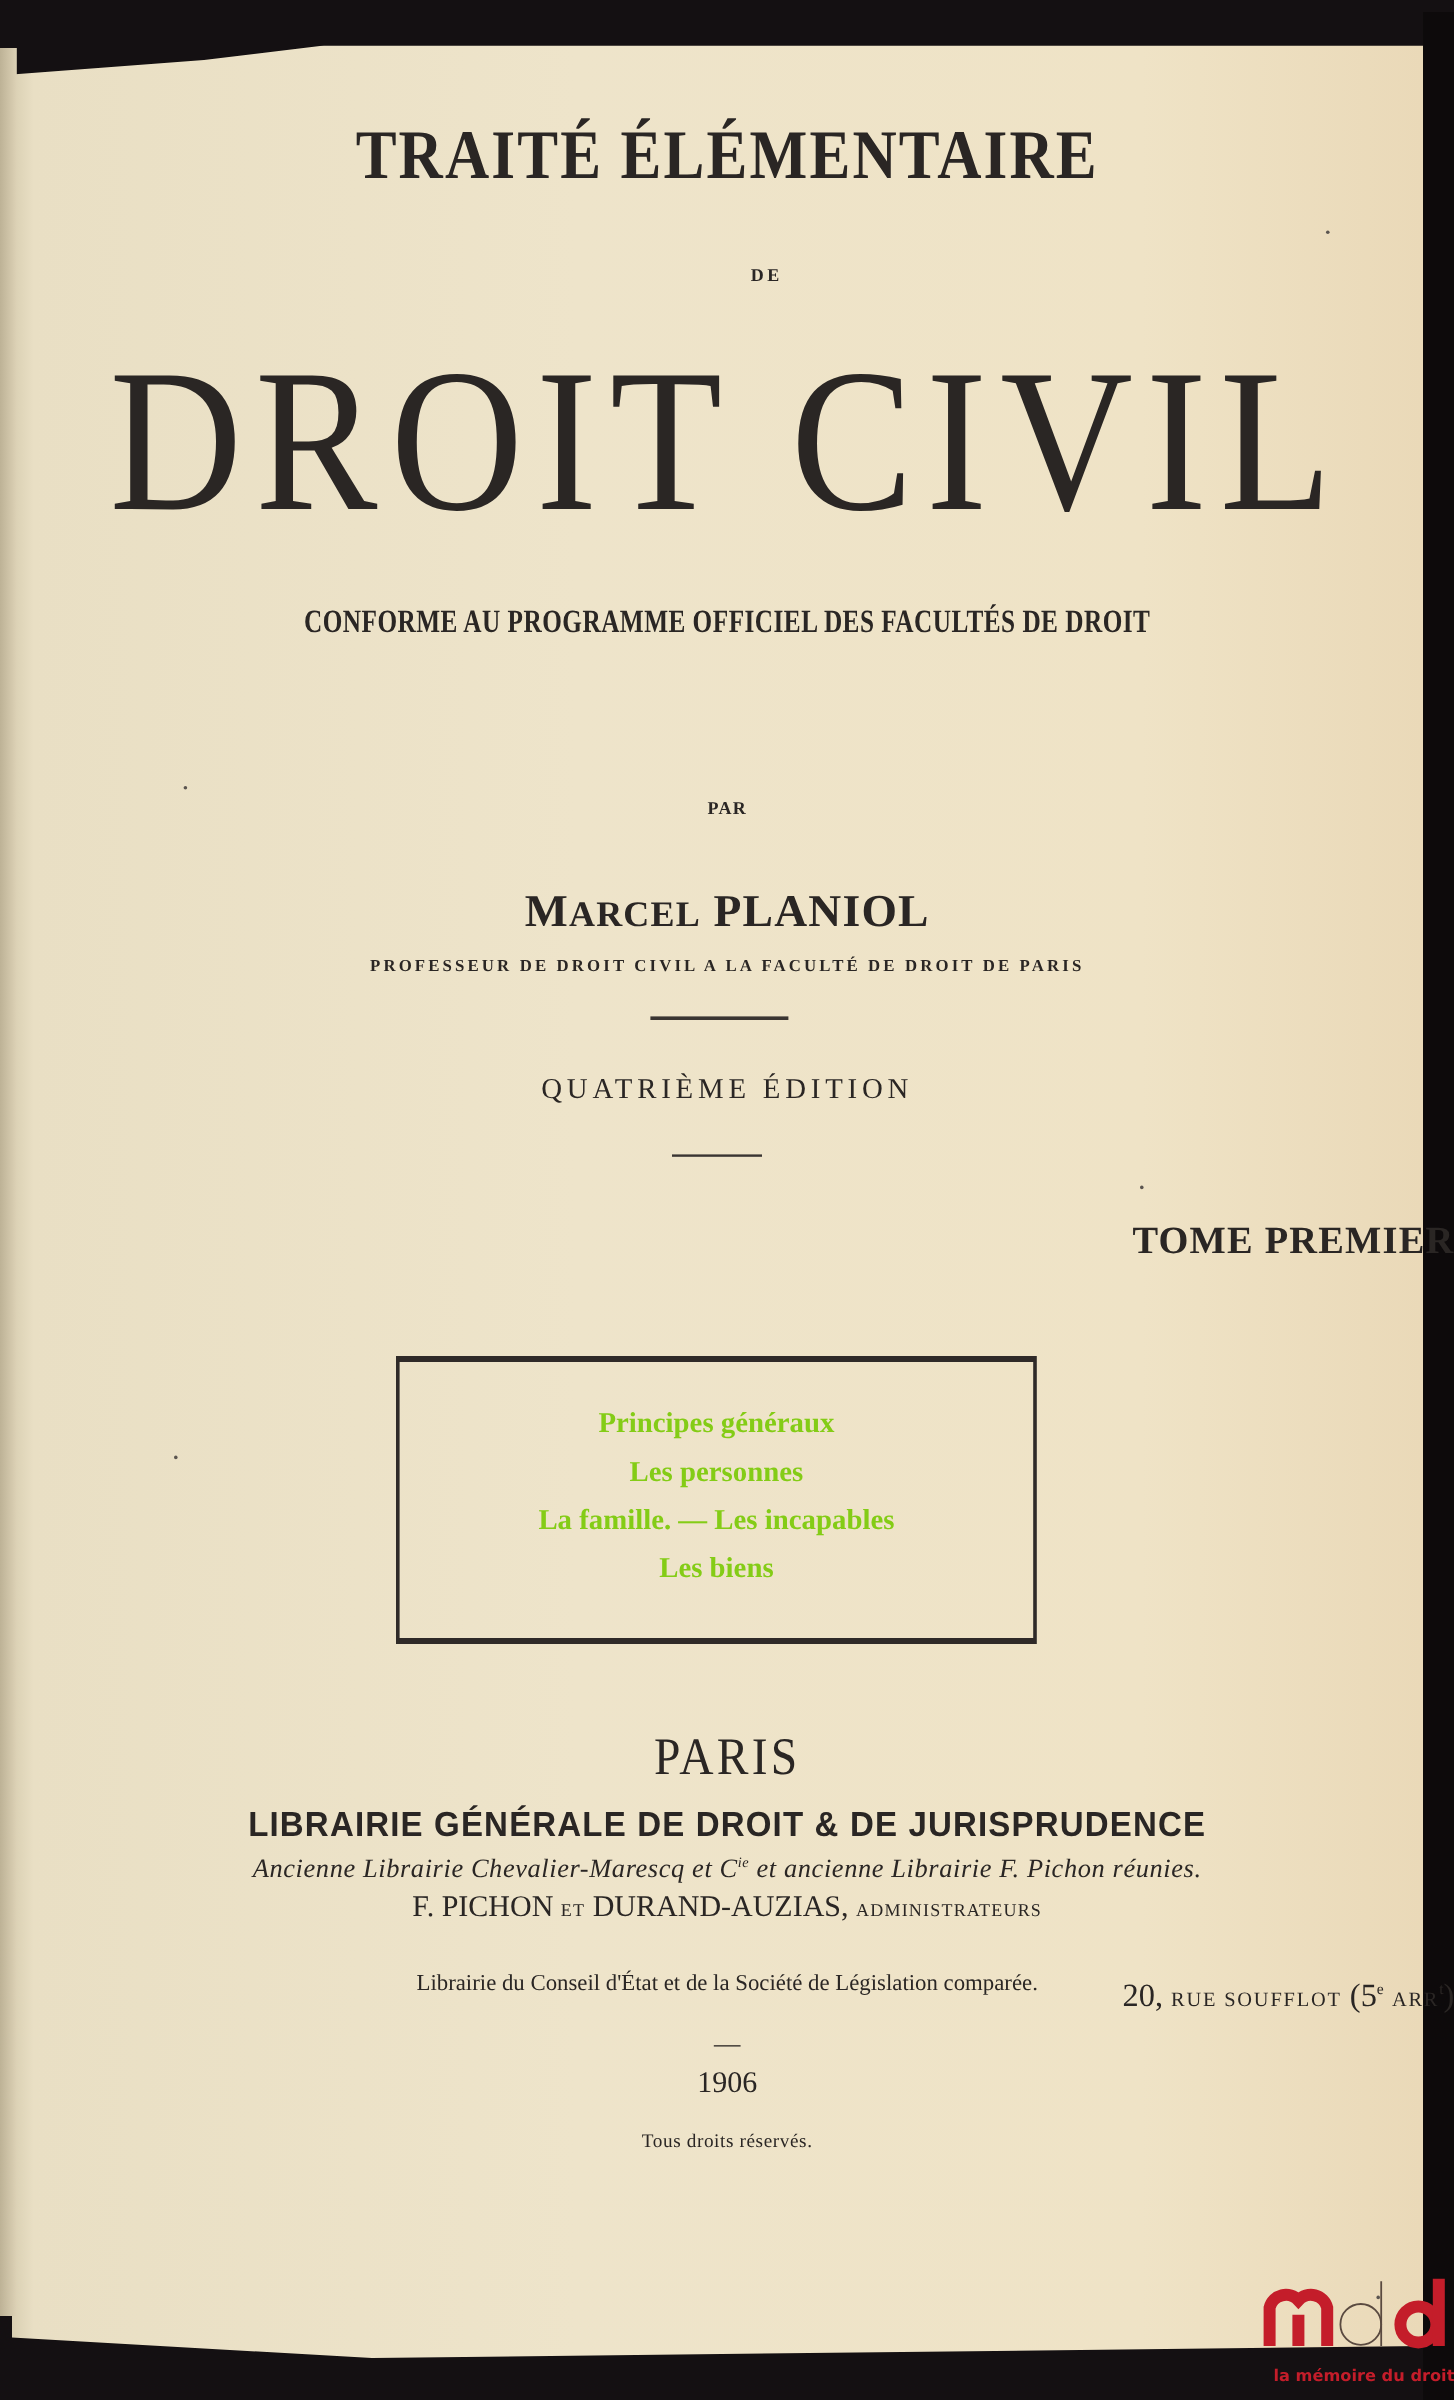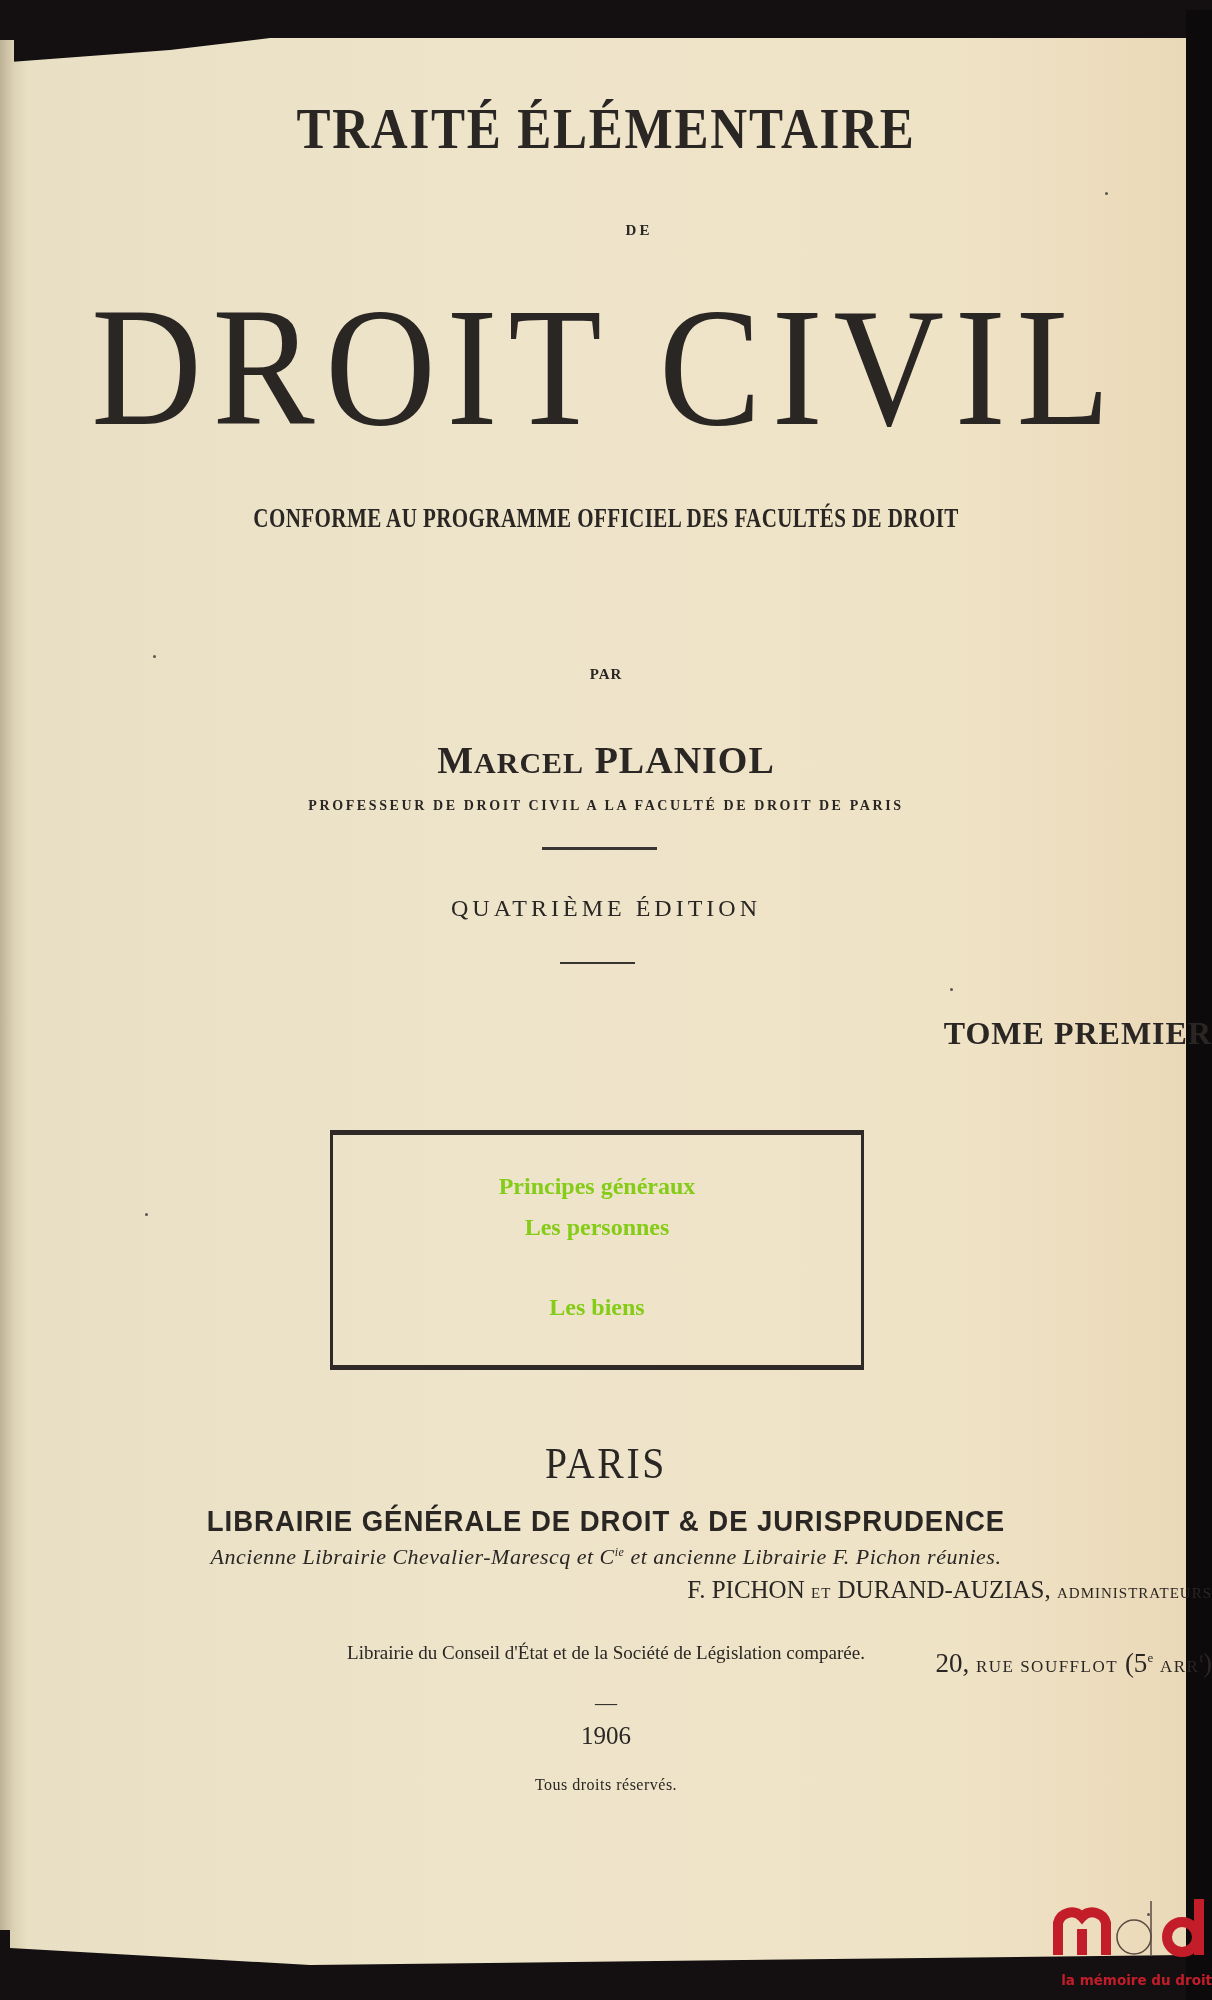--- a/index.html
+++ b/index.html
@@ -47,21 +47,21 @@
   .box {
     position:absolute; left:330px; top:1130px; width:528px; height:230px;
     border:3px solid #2f2a28; border-top-width:5px; border-bottom-width:5px;
   }
   .box-line { position:absolute; left:0; width:100%; text-align:center; color:#84cc16;
     font-family:"Liberation Serif", serif; font-weight:bold; font-size:24px; white-space:nowrap; }
   .paris { top:1438px; font-family:"Liberation Serif", serif; font-size:44px; letter-spacing:3px; transform:scaleX(0.9); }
   .librairie { top:1505px; font-family:"Liberation Sans", sans-serif; font-weight:bold; font-size:29px; letter-spacing:1px; transform:scaleX(0.95); }
   .ancienne { top:1544px; font-family:"Liberation Serif", serif; font-style:italic; font-size:22px; letter-spacing:0.5px; }
   .ancienne sup { font-size:12px; }
-  .pichon { top:1576px; font-family:"Liberation Serif", serif; font-size:25px;text-align:right; }
+  .pichon { top:1576px; font-family:"Liberation Serif", serif; font-size:25px; }
   .pichon .sc { font-size:15px; letter-spacing:1px; }
   .conseil { top:1612px; font-family:"Liberation Serif", serif; font-size:19px;margin-top:30px; }
   .rue { top:1648px; font-family:"Liberation Serif", serif; font-size:27px;text-align:right; }
   .rue .sc { font-size:17px; letter-spacing:1.5px; }
   .rue sup { font-size:13px; }
   .dash { top:1690px; font-family:"Liberation Serif", serif; font-size:22px; }
   .year { top:1722px; font-family:Liberation Serif, serif; font-size:25px; }
   .rights { top:1776px; font-family:"Liberation Serif", serif; font-size:16px; letter-spacing:0.5px; }
   .logo { position:absolute; left:1052px; top:1893px; width:160px; height:70px; }
   .tagline {
@@ -90,20 +90,21 @@
 <div class="line prof">PROFESSEUR DE DROIT CIVIL A LA FACULTÉ DE DROIT DE PARIS</div>
 
 <div class="rule" style="left:542px; top:847px; width:115px;"></div>
 <div class="line edition">QUATRIÈME ÉDITION</div>
 <div class="rule" style="left:560px; top:962px; width:75px; height:2px;"></div>
 <div class="line tome">TOME PREMIER</div>
 
 <div class="box">
   <div class="box-line" style="top:38px;">Principes généraux</div>
   <div class="box-line" style="top:79px;">Les personnes</div>
+  <div class="box-line" style="top:119px;">La famille. — Les incapables</div>
   <div class="box-line" style="top:159px;">Les biens</div>
 </div>
 
 <div class="line paris">PARIS</div>
 <div class="line librairie">LIBRAIRIE GÉNÉRALE DE DROIT &amp; DE JURISPRUDENCE</div>
 <div class="line ancienne"><span>Ancienne Librairie Chevalier-Marescq et C</span><sup>ie</sup><span> et ancienne Librairie F. Pichon réunies.</span></div>
 <div class="line pichon">
   <span>F. PICHON</span>
   <span class="sc">ET</span>
   <span>DURAND-AUZIAS,</span>

